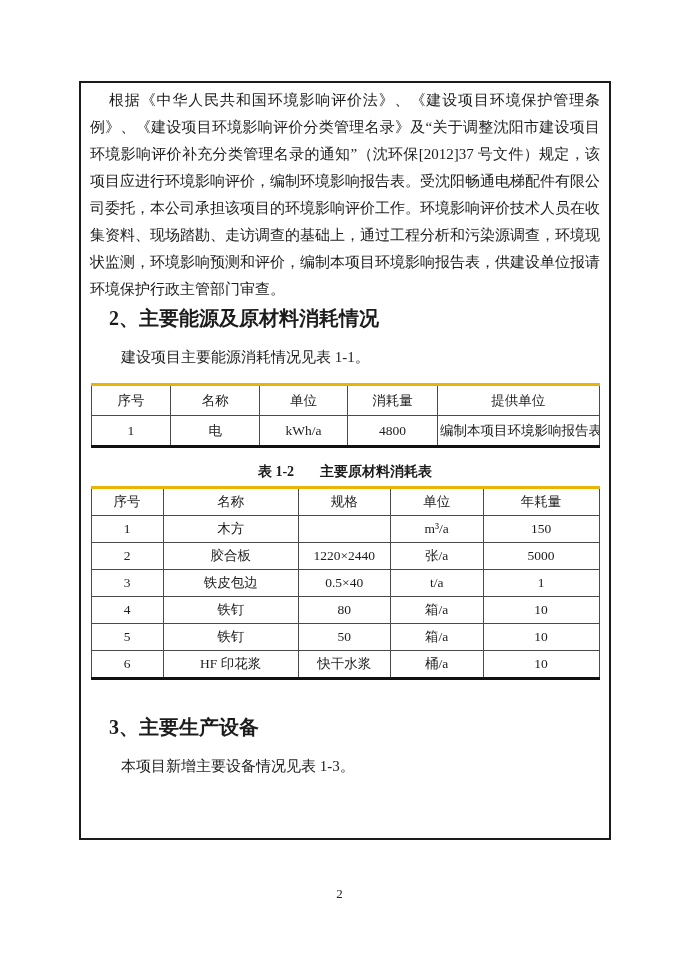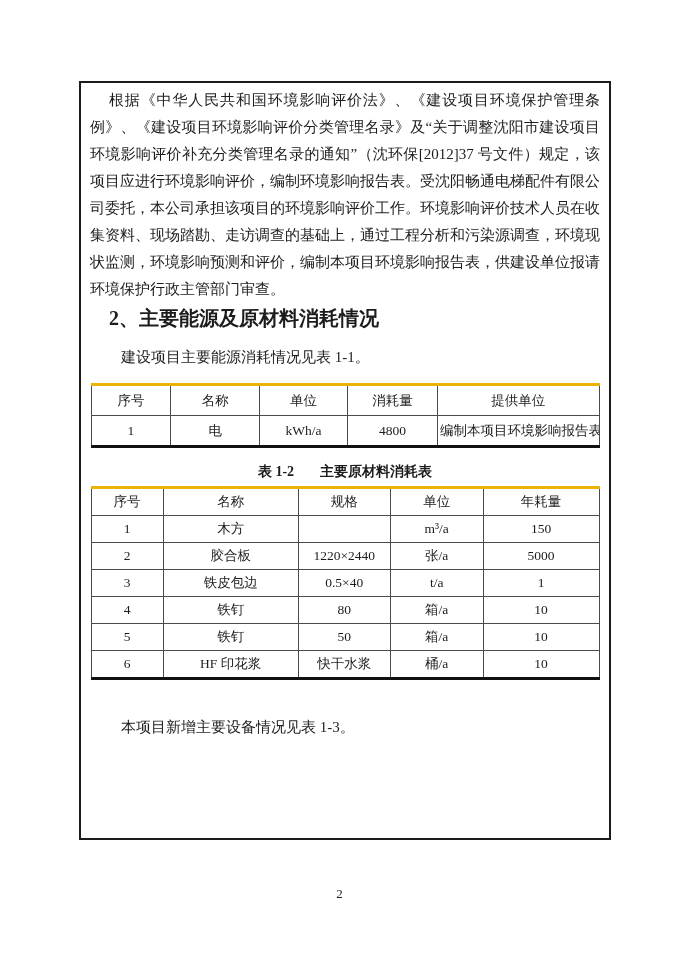--- a/index.html
+++ b/index.html
@@ -187,18 +187,19 @@
       <td>6</td>
       <td>HF 印花浆</td>
       <td>快干水浆</td>
       <td>桶/a</td>
       <td>10</td>
     </tr>
   </tbody>
     </table>
 
   <div class="sec3-block">
+    <p class="sec-heading">3、主要生产设备</p>
     <p class="intro-line">本项目新增主要设备情况见表 1-3。</p>
   </div>
 
 </div>
 
 <div class="page-number">2</div>
 
 </body></html>

